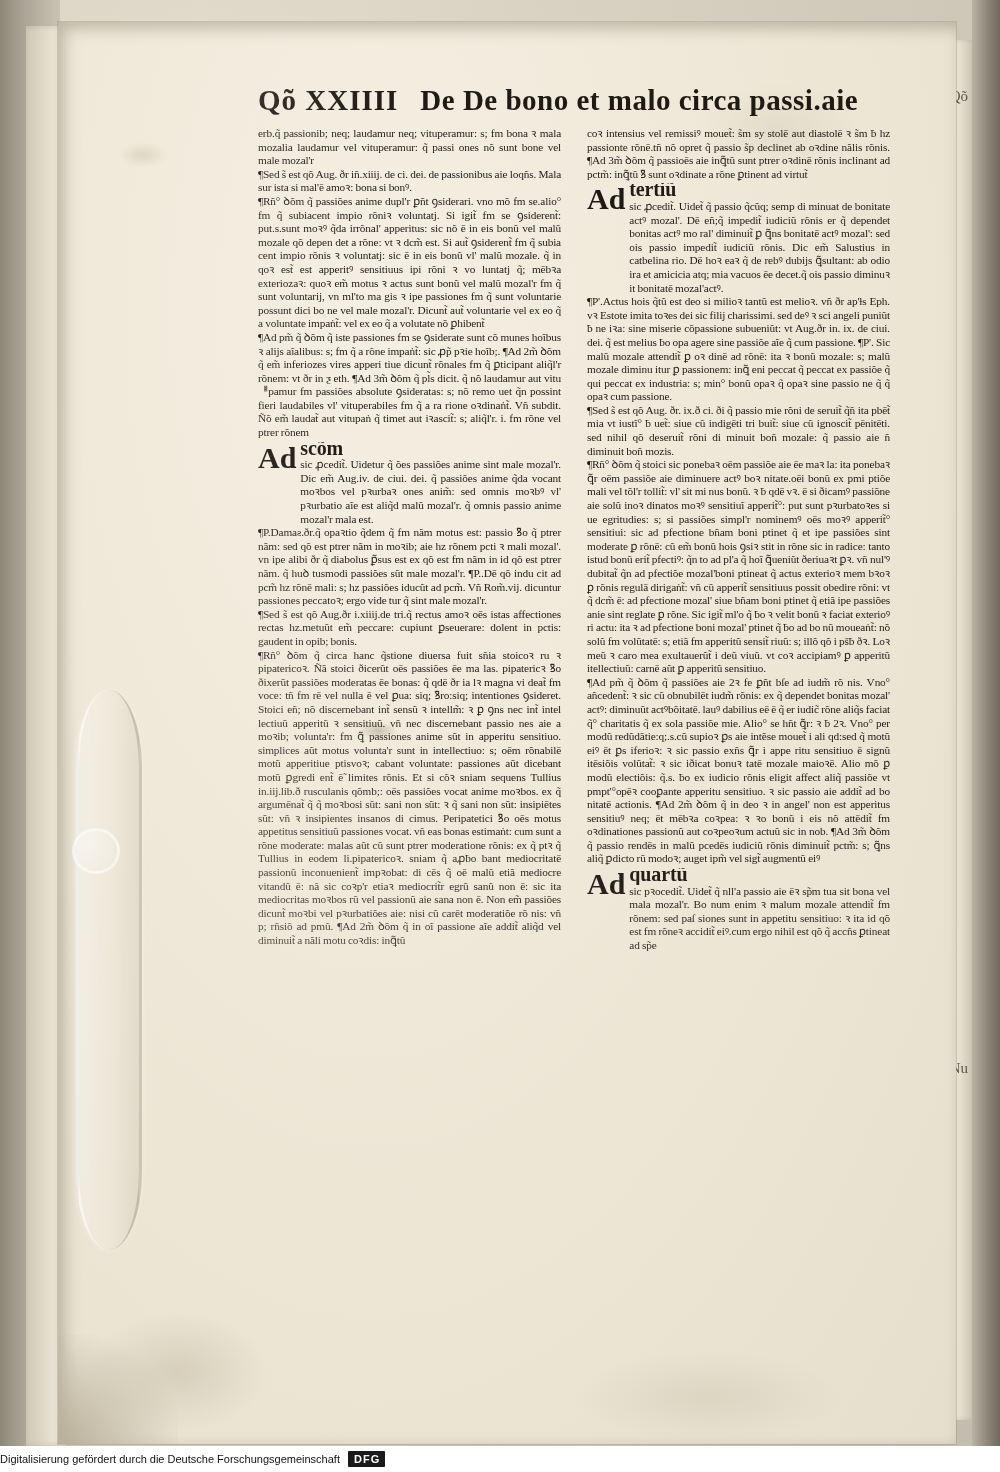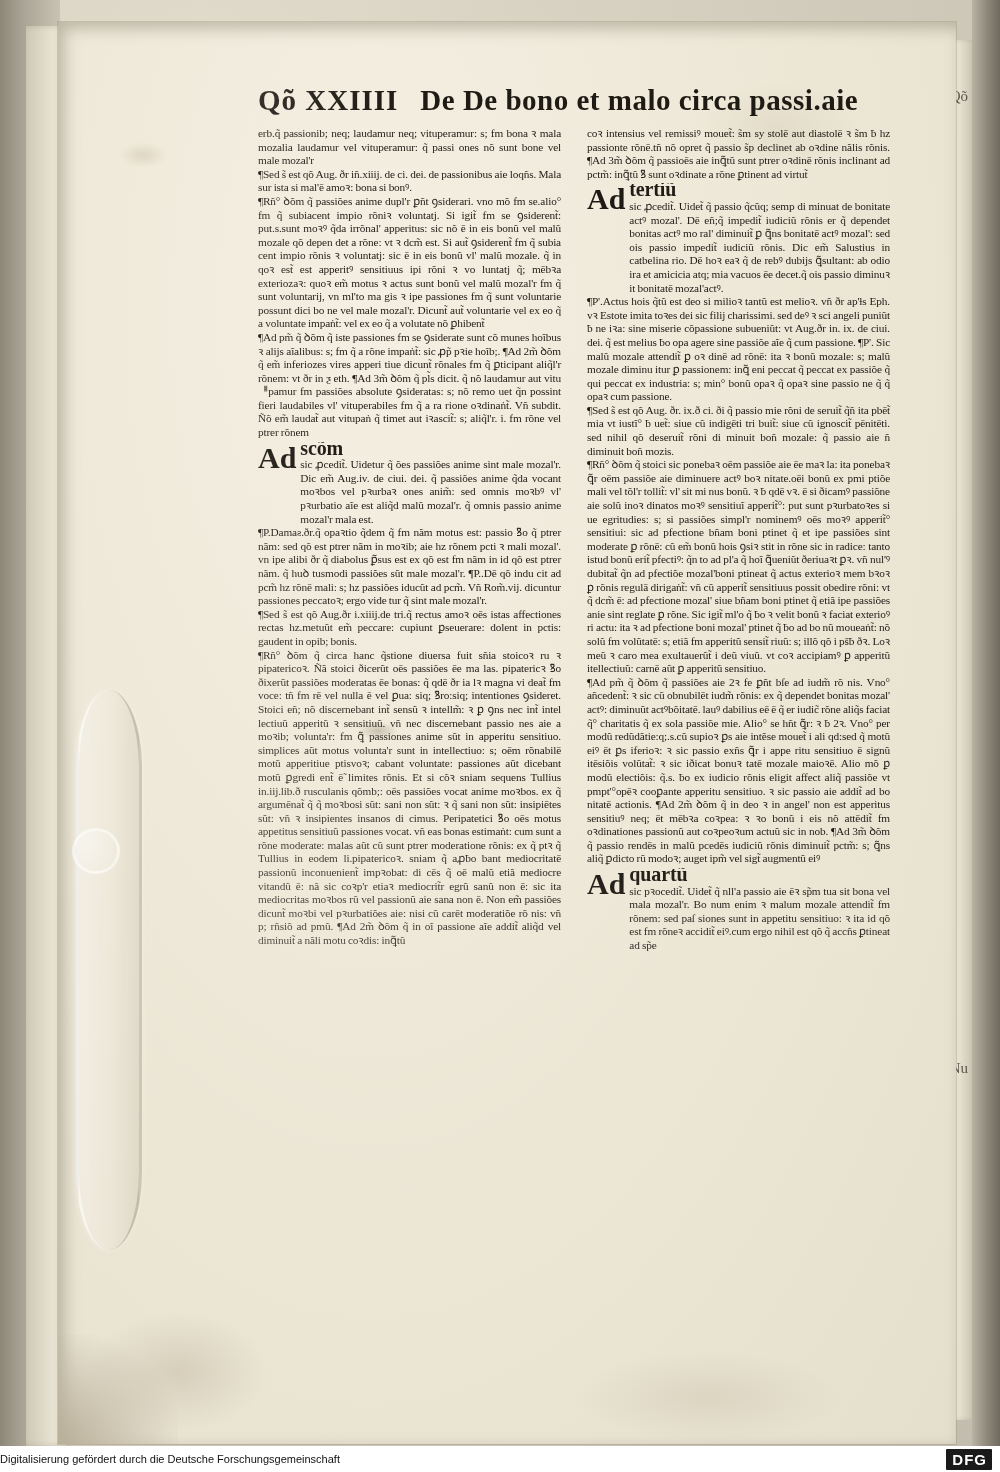--- a/index.html
+++ b/index.html
@@ -187,33 +187,33 @@
 
   
   #footer {
     position: absolute;
     left: 0; bottom: 0;
     width: 100%;
     height: 26px;
     background: #ffffff;
     display: flex;
     align-items: center;
-    justify-content: space-between;
+    justify-content: flex-start;
     padding-right: 8px;
     box-sizing: border-box;
   }
   #footer-text {
     font-family: "Liberation Sans", sans-serif;
     font-size: 11px;
     color: #111;
     margin-right: 8px;
   }
   #dfg-logo {
     font-family: "Liberation Sans", sans-serif;
-    font-size: 15px;
+    font-size: 11px;
     font-weight: 700;
     color: #ffffff;
     background: #1a1a1a;
     padding: 2px 5px 2px 6px;
     letter-spacing: 1px;
     border-radius: 1px;
   }
 </style>
 </head>
 <body>

